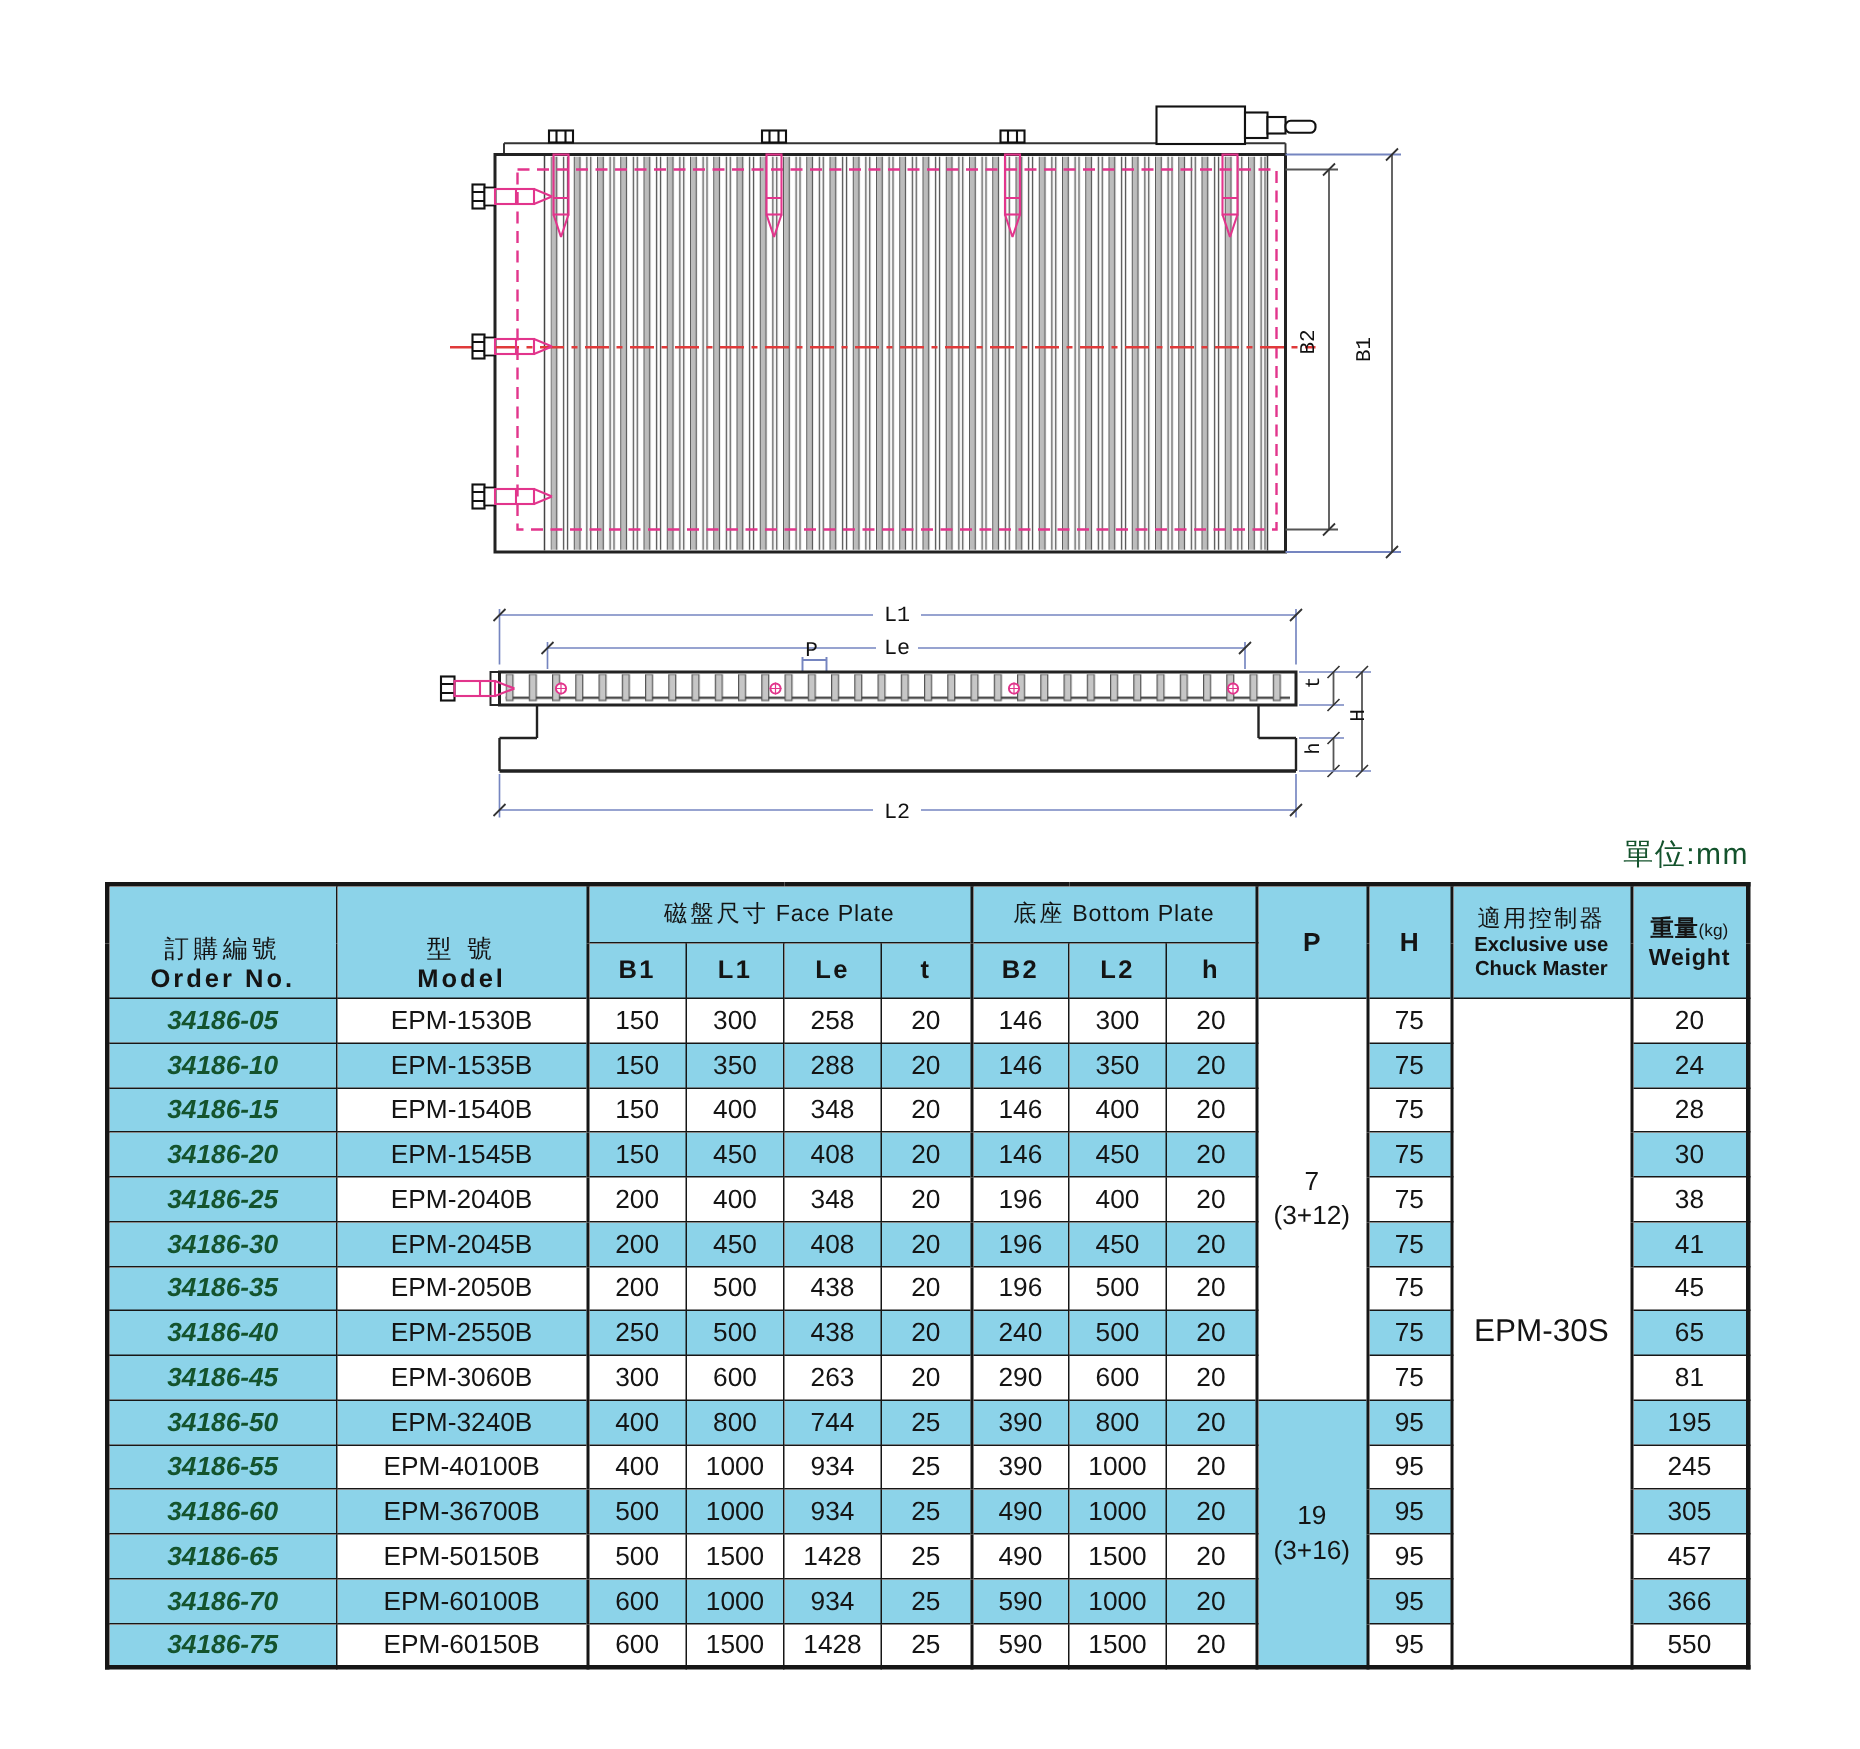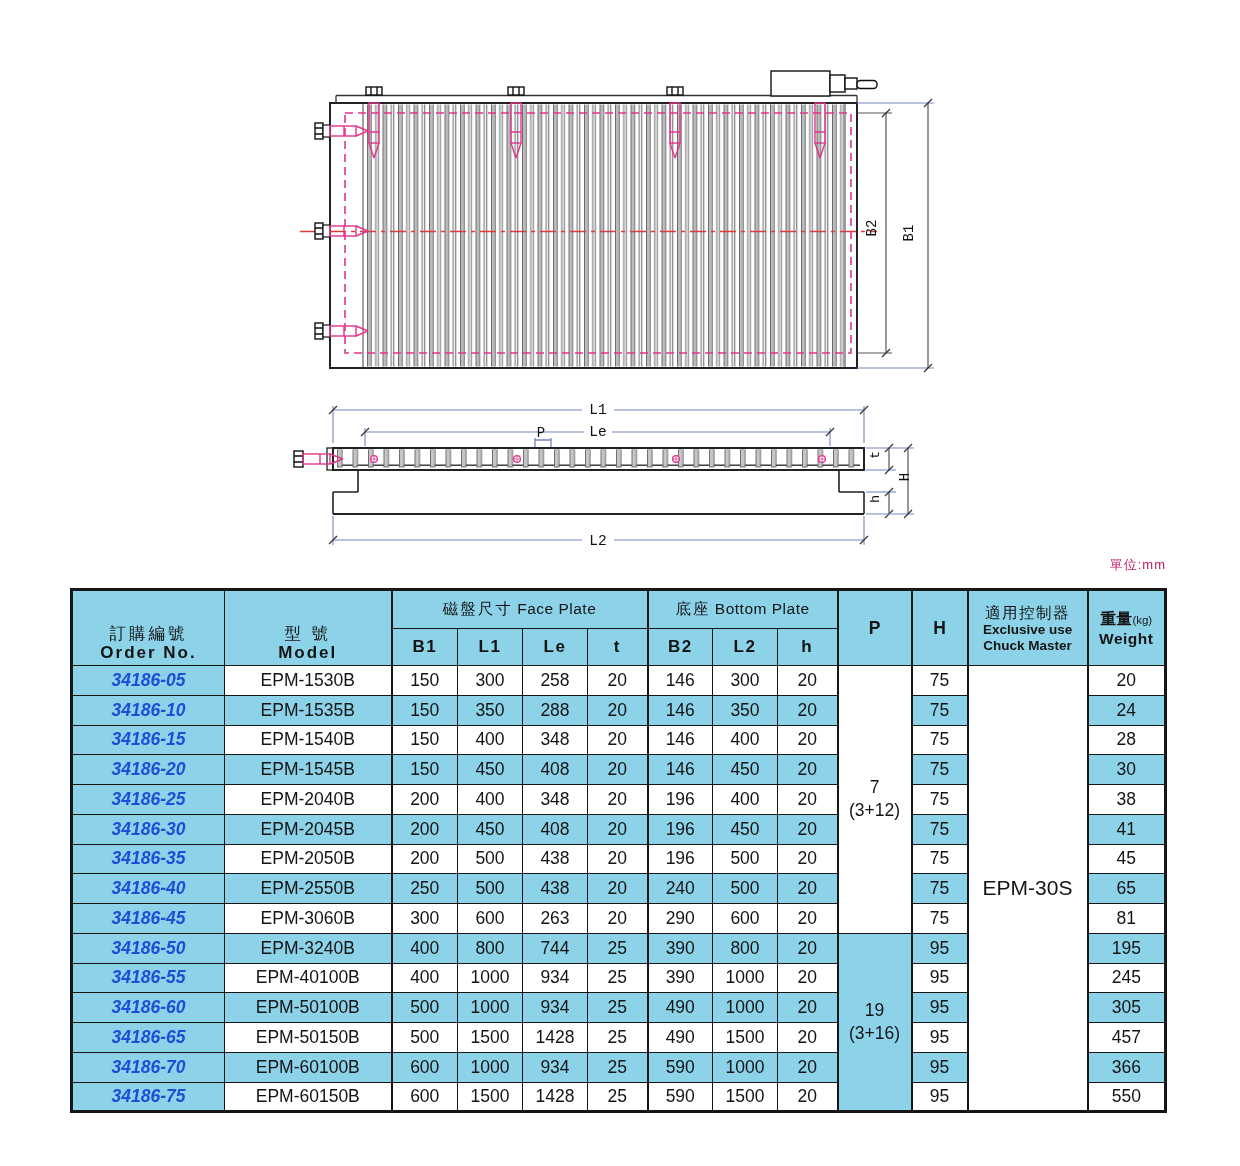--- a/index.html
+++ b/index.html
@@ -1,33 +1,33 @@
 <!DOCTYPE html>
 <html><head>
 <meta charset="utf-8">
 <style>
   html,body{margin:0;padding:0;background:#fff;}
   body{width:1240px;height:1166px;position:relative;font-family:"Liberation Sans",sans-serif;color:#141414;}
   .page{position:absolute;inset:0;background:#fff;overflow:hidden;}
   svg text{font-family:"Liberation Mono","DejaVu Sans Mono",monospace;}
 
   .unit{position:absolute;top:556px;left:966px;width:200px;text-align:right;
-        font-size:13px;letter-spacing:1px;color:#be185d;}
+        font-size:20px;letter-spacing:1px;color:#14532d;}
 
   table.spec{position:absolute;left:70px;top:588px;width:1096px;border-collapse:collapse;
              table-layout:fixed;border:3px solid #161616;}
   table.spec th,table.spec td{border:1.5px solid #161616;text-align:center;vertical-align:middle;
              padding:0;overflow:hidden;white-space:nowrap;}
   thead th{background:#8cd3e9;font-weight:normal;}
   thead tr.r1 th{height:37px;}
   thead tr.r2 th{height:36px;}
   tbody tr{height:29.75px;}
   tbody td{font-size:17.5px;background:#fff;}
   td.blue{background:#8cd3e9;}
-  td.order{background:#8cd3e9;font-weight:bold;font-style:italic;font-size:17.5px;color:#1d4ed8;}
+  td.order{background:#8cd3e9;font-weight:bold;font-style:italic;font-size:17.5px;color:#14532d;}
   .thin{border-left-width:1px !important;}
   .bl2{border-left-width:2.5px !important;}
   .zh{font-size:16.5px;letter-spacing:3px;line-height:20px;display:block;margin-top:28px;}
   .en-big{font-size:17px;font-weight:bold;letter-spacing:2px;line-height:19px;display:block;}
   .grp .zh-in{font-size:15.5px;letter-spacing:2px;}
   .grp .en-in{font-size:15.5px;font-weight:normal;letter-spacing:0.5px;}
   th.sub{font-size:17px;font-weight:bold;letter-spacing:1.5px;}
   th.single{font-size:17.5px;font-weight:bold;}
   .chuck-zh{font-size:15.5px;letter-spacing:1.5px;line-height:19px;display:block;}
   .chuck-en{font-size:13.5px;font-weight:bold;line-height:16px;display:block;}
@@ -428,21 +428,21 @@
           <td class="num thin">934</td>
           <td class="num thin">25</td>
           <td class="num bl2">390</td>
           <td class="num thin">1000</td>
           <td class="num thin">20</td>
           <td class="num bl2">95</td>
           <td class="num bl2">245</td>
         </tr>
         <tr>
           <td class="order">34186-60</td>
-          <td class="model blue">EPM-50100B</td>
+          <td class="model blue">EPM-36700B</td>
           <td class="num bl2 blue">500</td>
           <td class="num thin blue">1000</td>
           <td class="num thin blue">934</td>
           <td class="num thin blue">25</td>
           <td class="num bl2 blue">490</td>
           <td class="num thin blue">1000</td>
           <td class="num thin blue">20</td>
           <td class="num bl2 blue">95</td>
           <td class="num bl2 blue">305</td>
         </tr>

